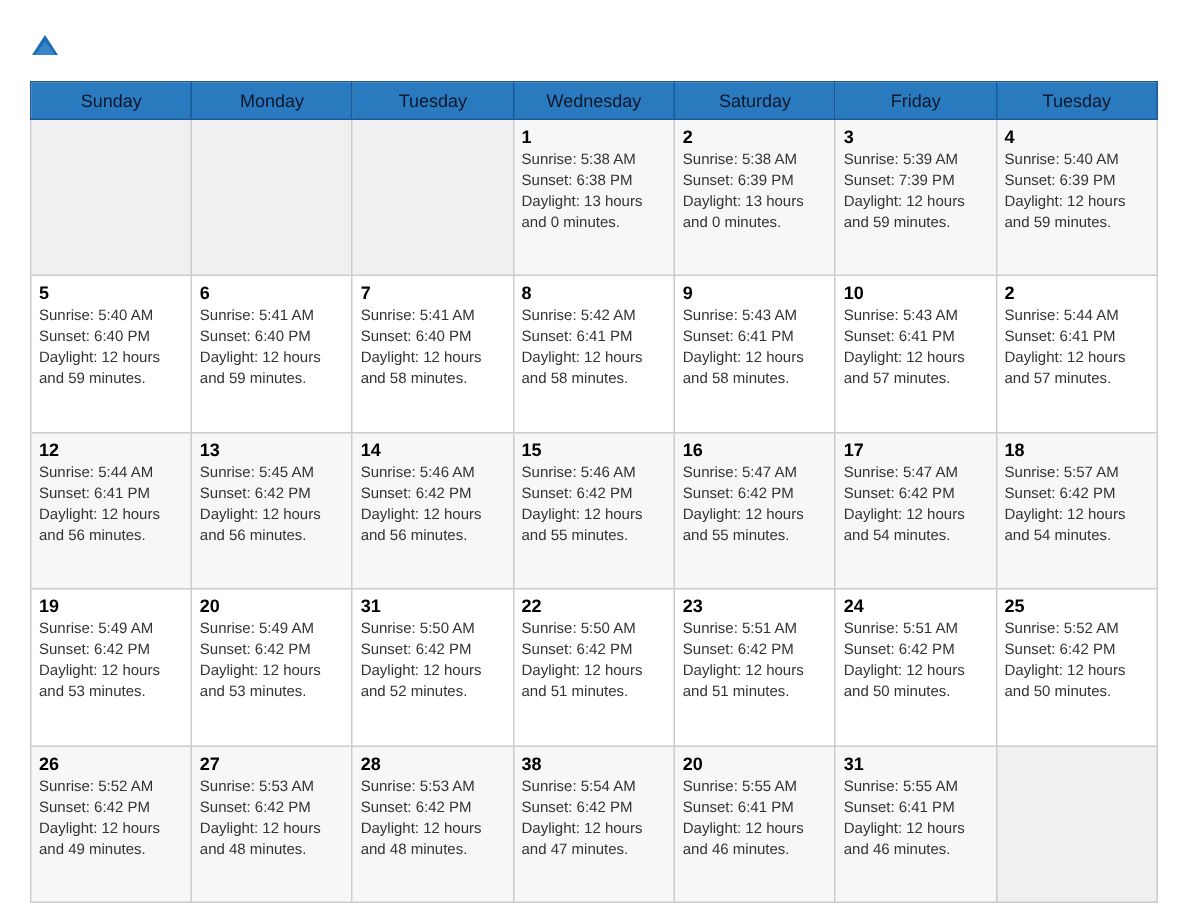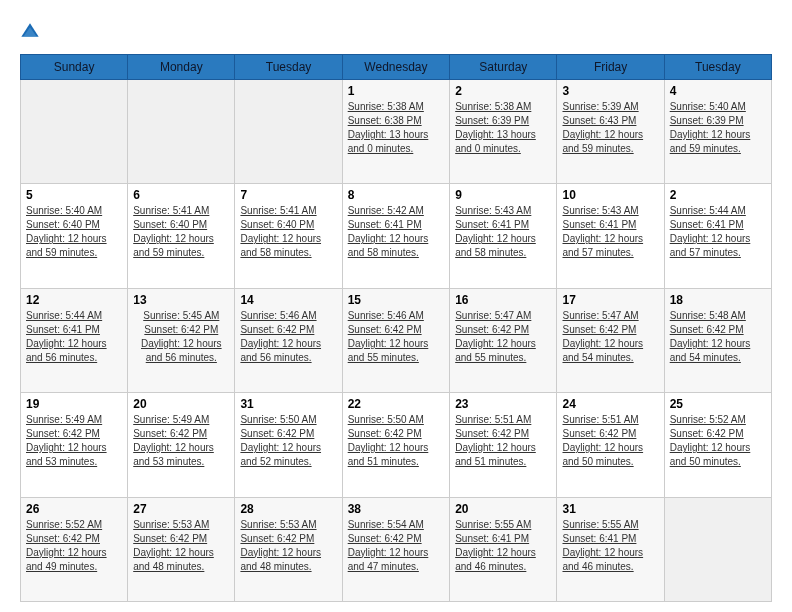--- a/index.html
+++ b/index.html
@@ -86,21 +86,20 @@
     .day-num {
       font-weight: bold;
       font-size: 12px;
       display: block;
       margin-bottom: 2px;
     }
     .day-info {
       color: #333;
       font-size: 10px;
       line-height: 1.4;
-      text-decoration: underline;
     }
     td.empty {
       background: #f0f0f0 !important;
     }
   </style>
 </head>
 <body>
 
 <div class="page">
   <div class="header">
@@ -147,21 +146,21 @@
           <td>
             <span class="day-num">2</span>
             <div class="day-info" style="white-space: pre-line;">Sunrise: 5:38 AM
 Sunset: 6:39 PM
 Daylight: 13 hours
 and 0 minutes.</div>
           </td>
           <td>
             <span class="day-num">3</span>
             <div class="day-info" style="white-space: pre-line;">Sunrise: 5:39 AM
-Sunset: 6:43 PM
+Sunset: 7:39 PM
 Daylight: 12 hours
 and 59 minutes.</div>
           </td>
           <td>
             <span class="day-num">4</span>
             <div class="day-info" style="white-space: pre-line;">Sunrise: 5:40 AM
 Sunset: 6:39 PM
 Daylight: 12 hours
 and 59 minutes.</div>
           </td>
@@ -220,21 +219,21 @@
         <tr>
           <td>
             <span class="day-num">12</span>
             <div class="day-info" style="white-space: pre-line;">Sunrise: 5:44 AM
 Sunset: 6:41 PM
 Daylight: 12 hours
 and 56 minutes.</div>
           </td>
           <td>
             <span class="day-num">13</span>
-            <div class="day-info" style="white-space: pre-line; text-align: center;">Sunrise: 5:45 AM
+            <div class="day-info" style="white-space: pre-line;">Sunrise: 5:45 AM
 Sunset: 6:42 PM
 Daylight: 12 hours
 and 56 minutes.</div>
           </td>
           <td>
             <span class="day-num">14</span>
             <div class="day-info" style="white-space: pre-line;">Sunrise: 5:46 AM
 Sunset: 6:42 PM
 Daylight: 12 hours
 and 56 minutes.</div>
@@ -255,21 +254,21 @@
           </td>
           <td>
             <span class="day-num">17</span>
             <div class="day-info" style="white-space: pre-line;">Sunrise: 5:47 AM
 Sunset: 6:42 PM
 Daylight: 12 hours
 and 54 minutes.</div>
           </td>
           <td>
             <span class="day-num">18</span>
-            <div class="day-info" style="white-space: pre-line;">Sunrise: 5:48 AM
+            <div class="day-info" style="white-space: pre-line;">Sunrise: 5:57 AM
 Sunset: 6:42 PM
 Daylight: 12 hours
 and 54 minutes.</div>
           </td>
         </tr>
         <tr>
           <td>
             <span class="day-num">19</span>
             <div class="day-info" style="white-space: pre-line;">Sunrise: 5:49 AM
 Sunset: 6:42 PM

